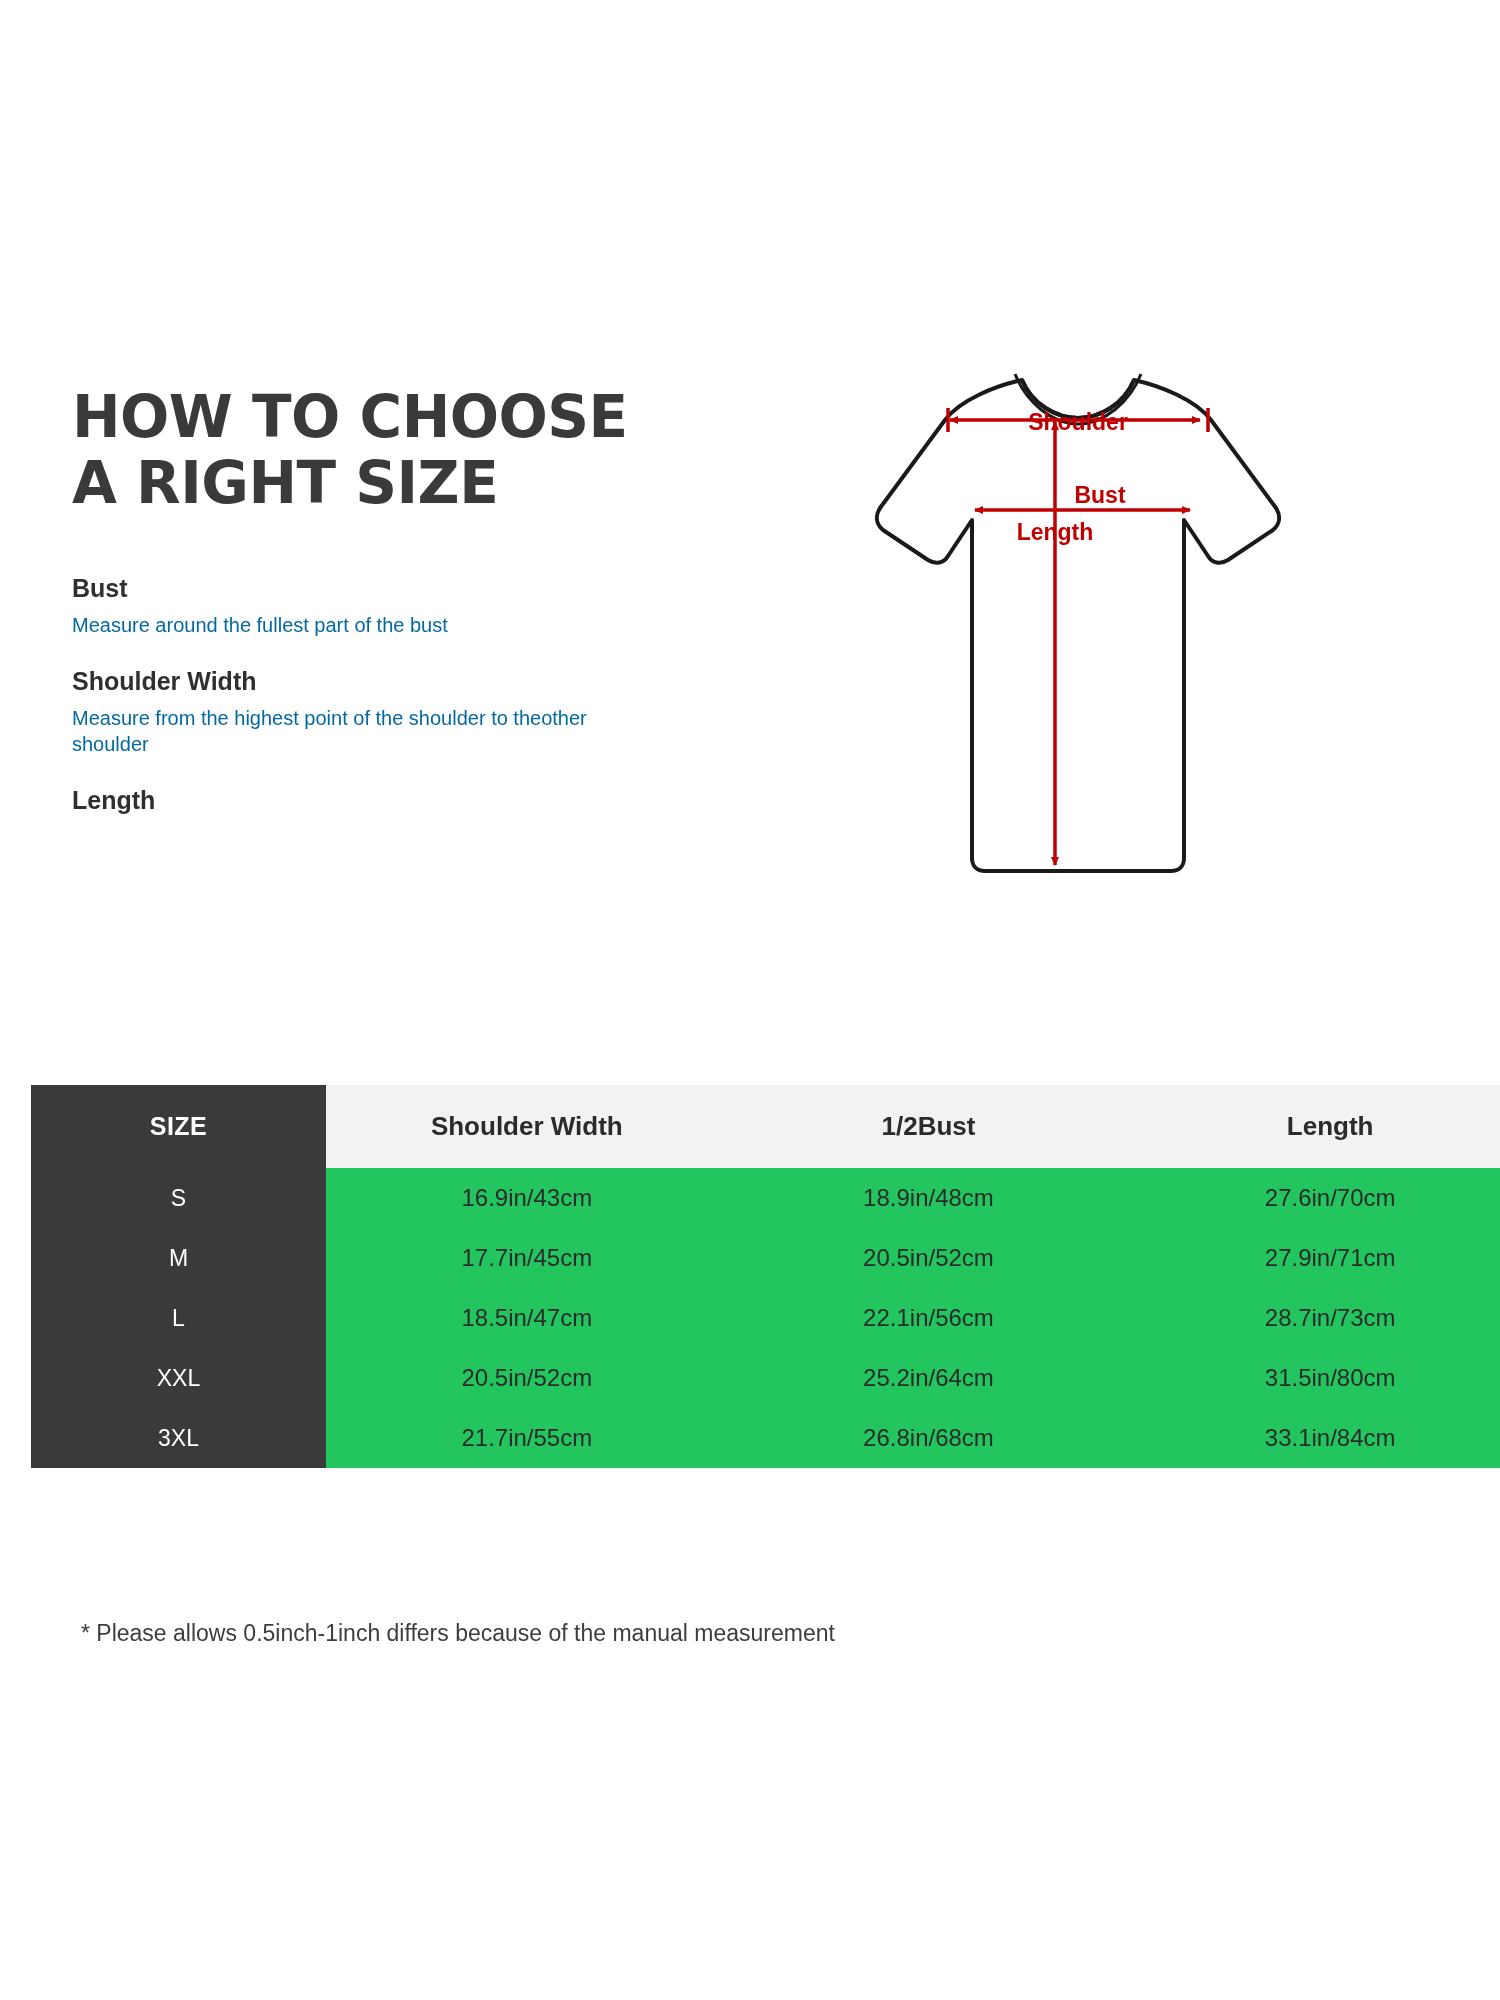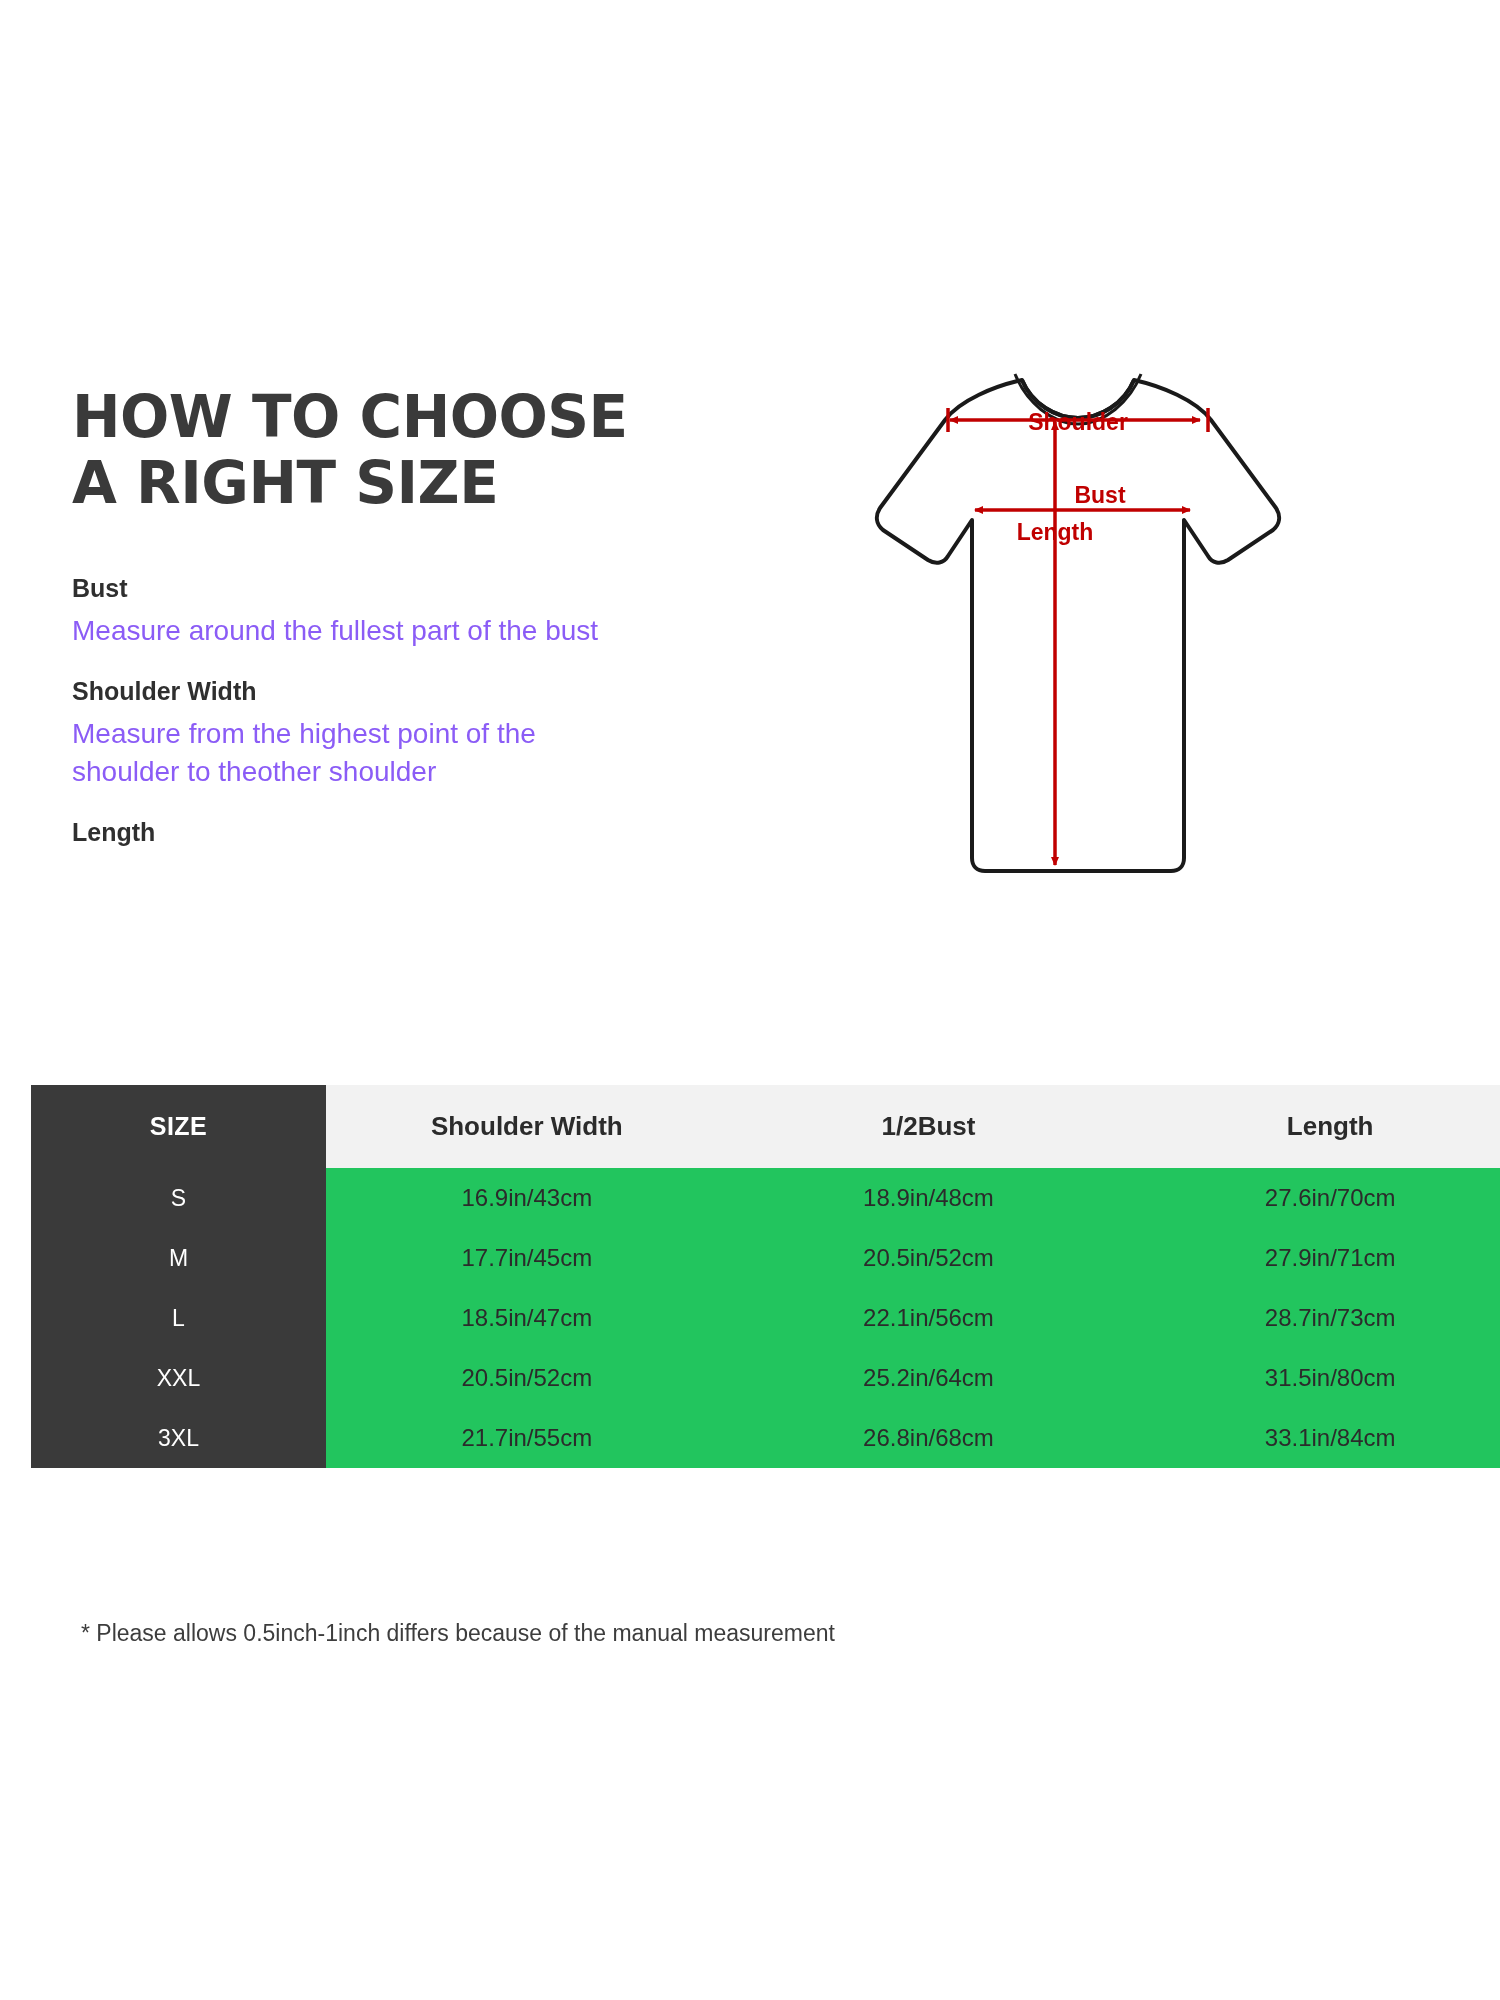--- a/index.html
+++ b/index.html
@@ -52,23 +52,23 @@
   .headline .line { display: block; }
 
   .def-block { margin-bottom: 28px; }
   .def-term {
     font-size: 25px;
     font-weight: bold;
     color: #2f2f2f;
     margin-bottom: 9px;
   }
   .def-desc {
-    font-size: 28px;
+    font-size: 20px;
     line-height: 1.33;
-    color: #8b5cf6;
+    color: #0369a1;
     max-width: 560px;
   }
 
   
   .diagram {
     position: absolute;
     left: 760px;
     top: 360px;
     width: 620px;
     height: 640px;

